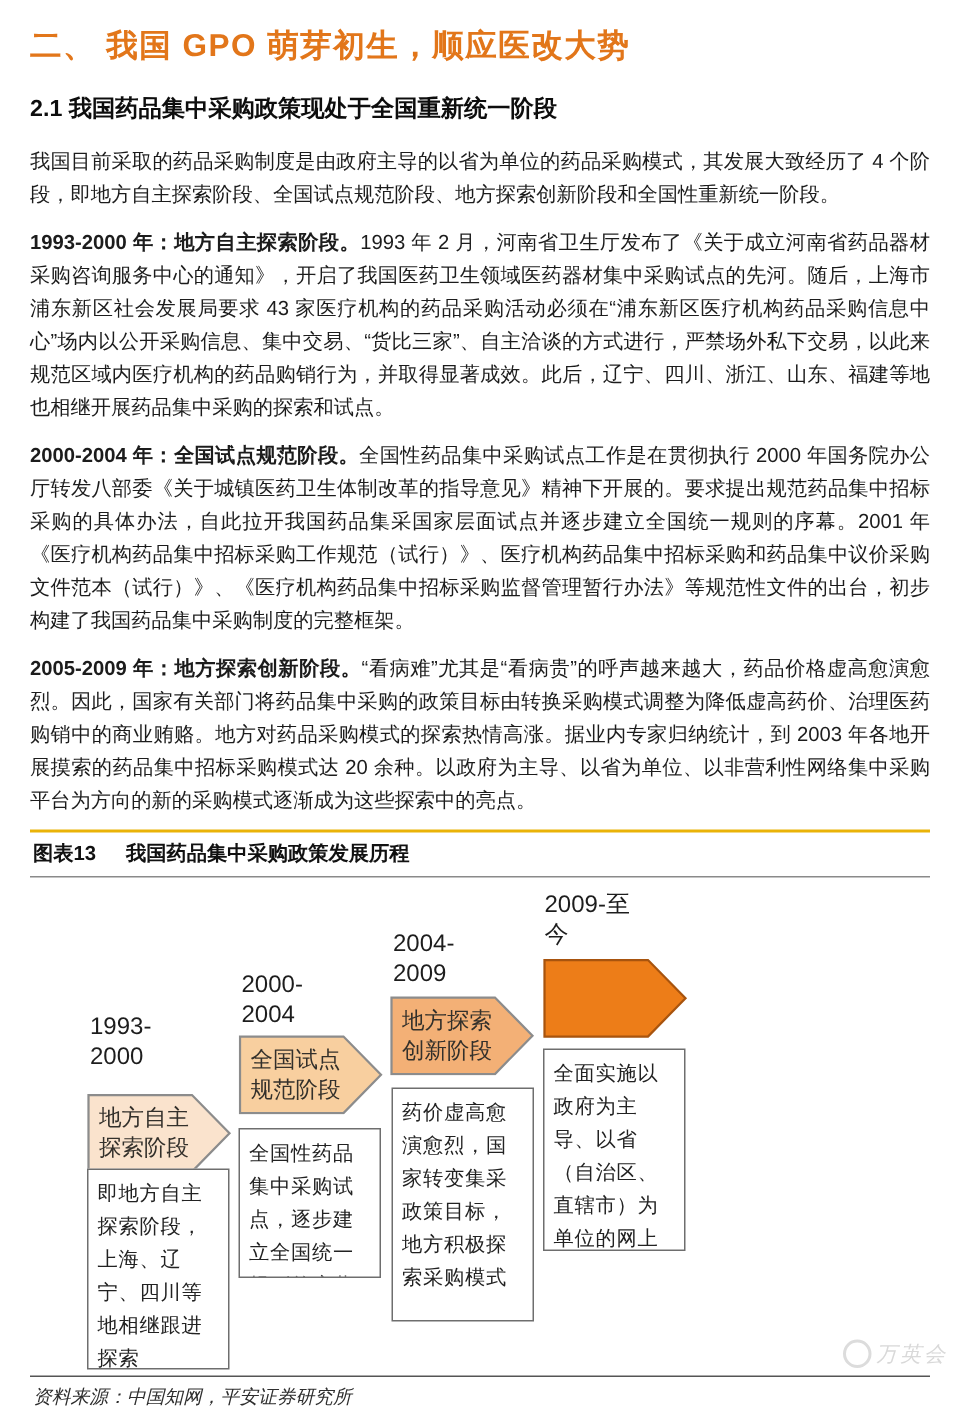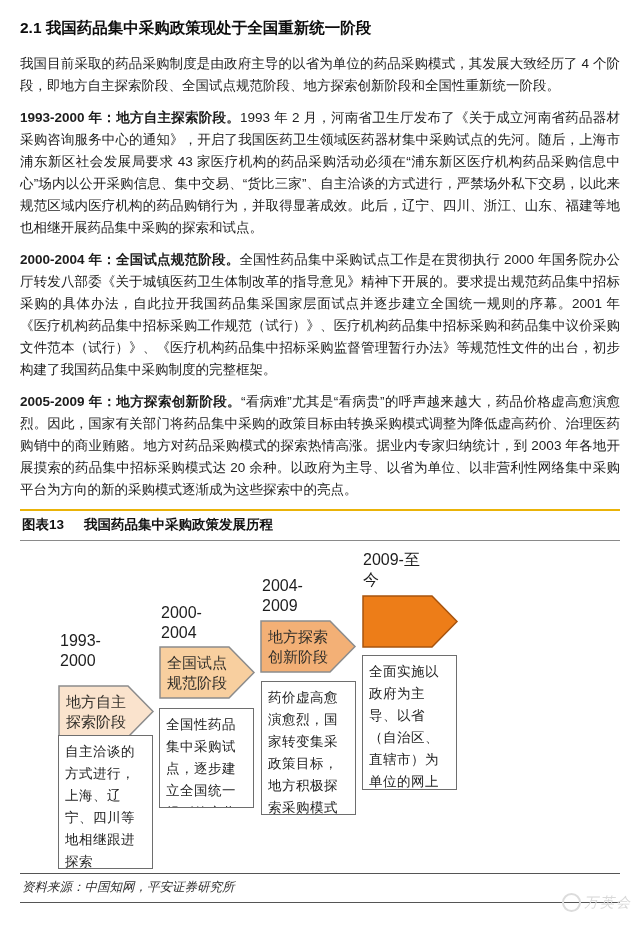--- a/index.html
+++ b/index.html
@@ -53,21 +53,21 @@
 
   
   .y0 { left:40px;  top:90px;  }
   .a0 { left:38px;  top:144px; }
   .b0 { left:38px;  top:194px; height:134px; }
   .y1 { left:141px; top:62px;  }
   .a1 { left:139px; top:105px; }
   .b1 { left:139px; top:167px; height:100px; }
   .y2 { left:242px; top:35px;  }
   .a2 { left:240px; top:79px;padding-left:48px;  }
-  .b2 { left:241px; top:140px; height:134px; }
+  .b2 { left:241px; top:140px; height:156px; }
   .y3 { left:343px; top:9px;   }
   .a3 { left:342px; top:54px;  }
   .b3 { left:342px; top:114px; height:135px; }
 
   .a0 polygon, .a1 polygon, .a2 polygon { stroke:#8c8c8c; stroke-width:1.5; }
   .a3 polygon { stroke:#a8540e; stroke-width:1.5; }
   .a3 .arrow-label { color:#3f1c02; font-weight:bold; }
 
   .fig-source {
     border-top:1px solid #555; border-bottom:1px solid #555;
@@ -82,20 +82,21 @@
   .wm-ring {
     width:15px; height:15px; border:2px solid #dcdcdc; border-radius:50%;
     display:inline-block;
   }
 </style>
 </head>
 <body>
 
 <div class="page">
 
+  <h1 class="heading">二、 我国 GPO 萌芽初生，顺应医改大势</h1>
   <h2 class="subheading">2.1 我国药品集中采购政策现处于全国重新统一阶段</h2>
 
   <p class="body-para"><span class="lead"></span><span>我国目前采取的药品采购制度是由政府主导的以省为单位的药品采购模式，其发展大致经历了 4 个阶段，即地方自主探索阶段、全国试点规范阶段、地方探索创新阶段和全国性重新统一阶段。</span></p>
 
   <p class="body-para"><span class="lead">1993-2000 年：地方自主探索阶段。</span><span>1993 年 2 月，河南省卫生厅发布了《关于成立河南省药品器材采购咨询服务中心的通知》，开启了我国医药卫生领域医药器材集中采购试点的先河。随后，上海市浦东新区社会发展局要求 43 家医疗机构的药品采购活动必须在“浦东新区医疗机构药品采购信息中心”场内以公开采购信息、集中交易、“货比三家”、自主洽谈的方式进行，严禁场外私下交易，以此来规范区域内医疗机构的药品购销行为，并取得显著成效。此后，辽宁、四川、浙江、山东、福建等地也相继开展药品集中采购的探索和试点。</span></p>
 
   <p class="body-para"><span class="lead">2000-2004 年：全国试点规范阶段。</span><span>全国性药品集中采购试点工作是在贯彻执行 2000 年国务院办公厅转发八部委《关于城镇医药卫生体制改革的指导意见》精神下开展的。要求提出规范药品集中招标采购的具体办法，自此拉开我国药品集采国家层面试点并逐步建立全国统一规则的序幕。2001 年《医疗机构药品集中招标采购工作规范（试行）》、医疗机构药品集中招标采购和药品集中议价采购文件范本（试行）》、《医疗机构药品集中招标采购监督管理暂行办法》等规范性文件的出台，初步构建了我国药品集中采购制度的完整框架。</span></p>
 
   <p class="body-para"><span class="lead">2005-2009 年：地方探索创新阶段。</span><span>“看病难”尤其是“看病贵”的呼声越来越大，药品价格虚高愈演愈烈。因此，国家有关部门将药品集中采购的政策目标由转换采购模式调整为降低虚高药价、治理医药购销中的商业贿赂。地方对药品采购模式的探索热情高涨。据业内专家归纳统计，到 2003 年各地开展摸索的药品集中招标采购模式达 20 余种。以政府为主导、以省为单位、以非营利性网络集中采购平台为方向的新的采购模式逐渐成为这些探索中的亮点。</span></p>
 
@@ -109,21 +110,21 @@
 
       <div class="year y0">1993-
 2000</div>
       <div class="arrow a0">
         <svg width="97" height="53" viewBox="0 0 97 53">
           <polygon points="1,1 70,1 95,26.5 70,52 1,52" fill="#fae3cd"></polygon>
         </svg>
         <div class="arrow-label">地方自主
 探索阶段</div>
       </div>
-      <div class="stage-box b0">自主洽谈的方式进行，上海、辽宁、四川等地相继跟进探索</div>
+      <div class="stage-box b0">即地方自主探索阶段，上海、辽宁、四川等地相继跟进探索</div>
 
       <div class="year y1">2000-
 2004</div>
       <div class="arrow a1">
         <svg width="97" height="53" viewBox="0 0 97 53">
           <polygon points="1,1 70,1 95,26.5 70,52 1,52" fill="#f8cf9f"></polygon>
         </svg>
         <div class="arrow-label">全国试点
 规范阶段</div>
       </div>

